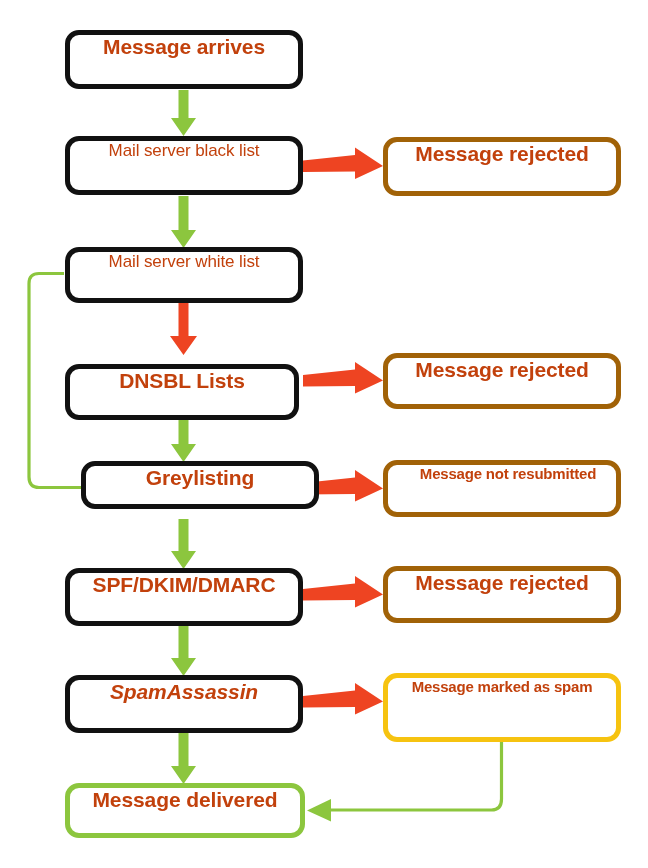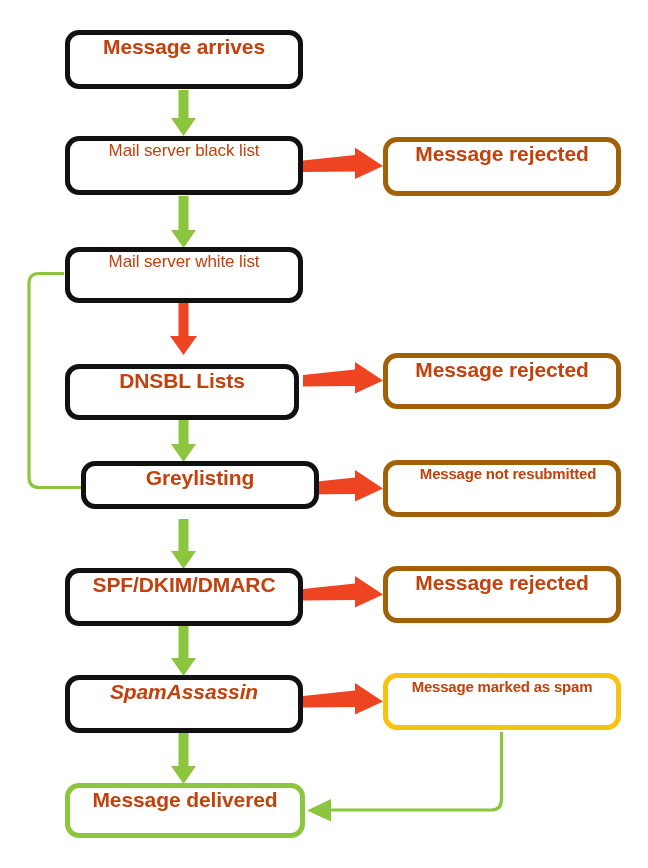--- a/index.html
+++ b/index.html
@@ -171,17 +171,17 @@
   </div>
 
   <div class="node-box reject" style="left:383px; top:460px; width:238px; height:57px;padding-left:12px;">
     <span class="node-label tx-sm">Message not resubmitted</span>
   </div>
 
   <div class="node-box reject" style="left:383px; top:566px; width:238px; height:57px;">
     <span class="node-label tx-lg">Message rejected</span>
   </div>
 
-  <div class="node-box warn" style="left:383px; top:673px; width:238px; height:57px;">
+  <div class="node-box warn" style="left:383px; top:673px; width:238px; height:69px;">
     <span class="node-label tx-sm">Message marked as spam</span>
   </div>
 
 </div>
 
 </body></html>

